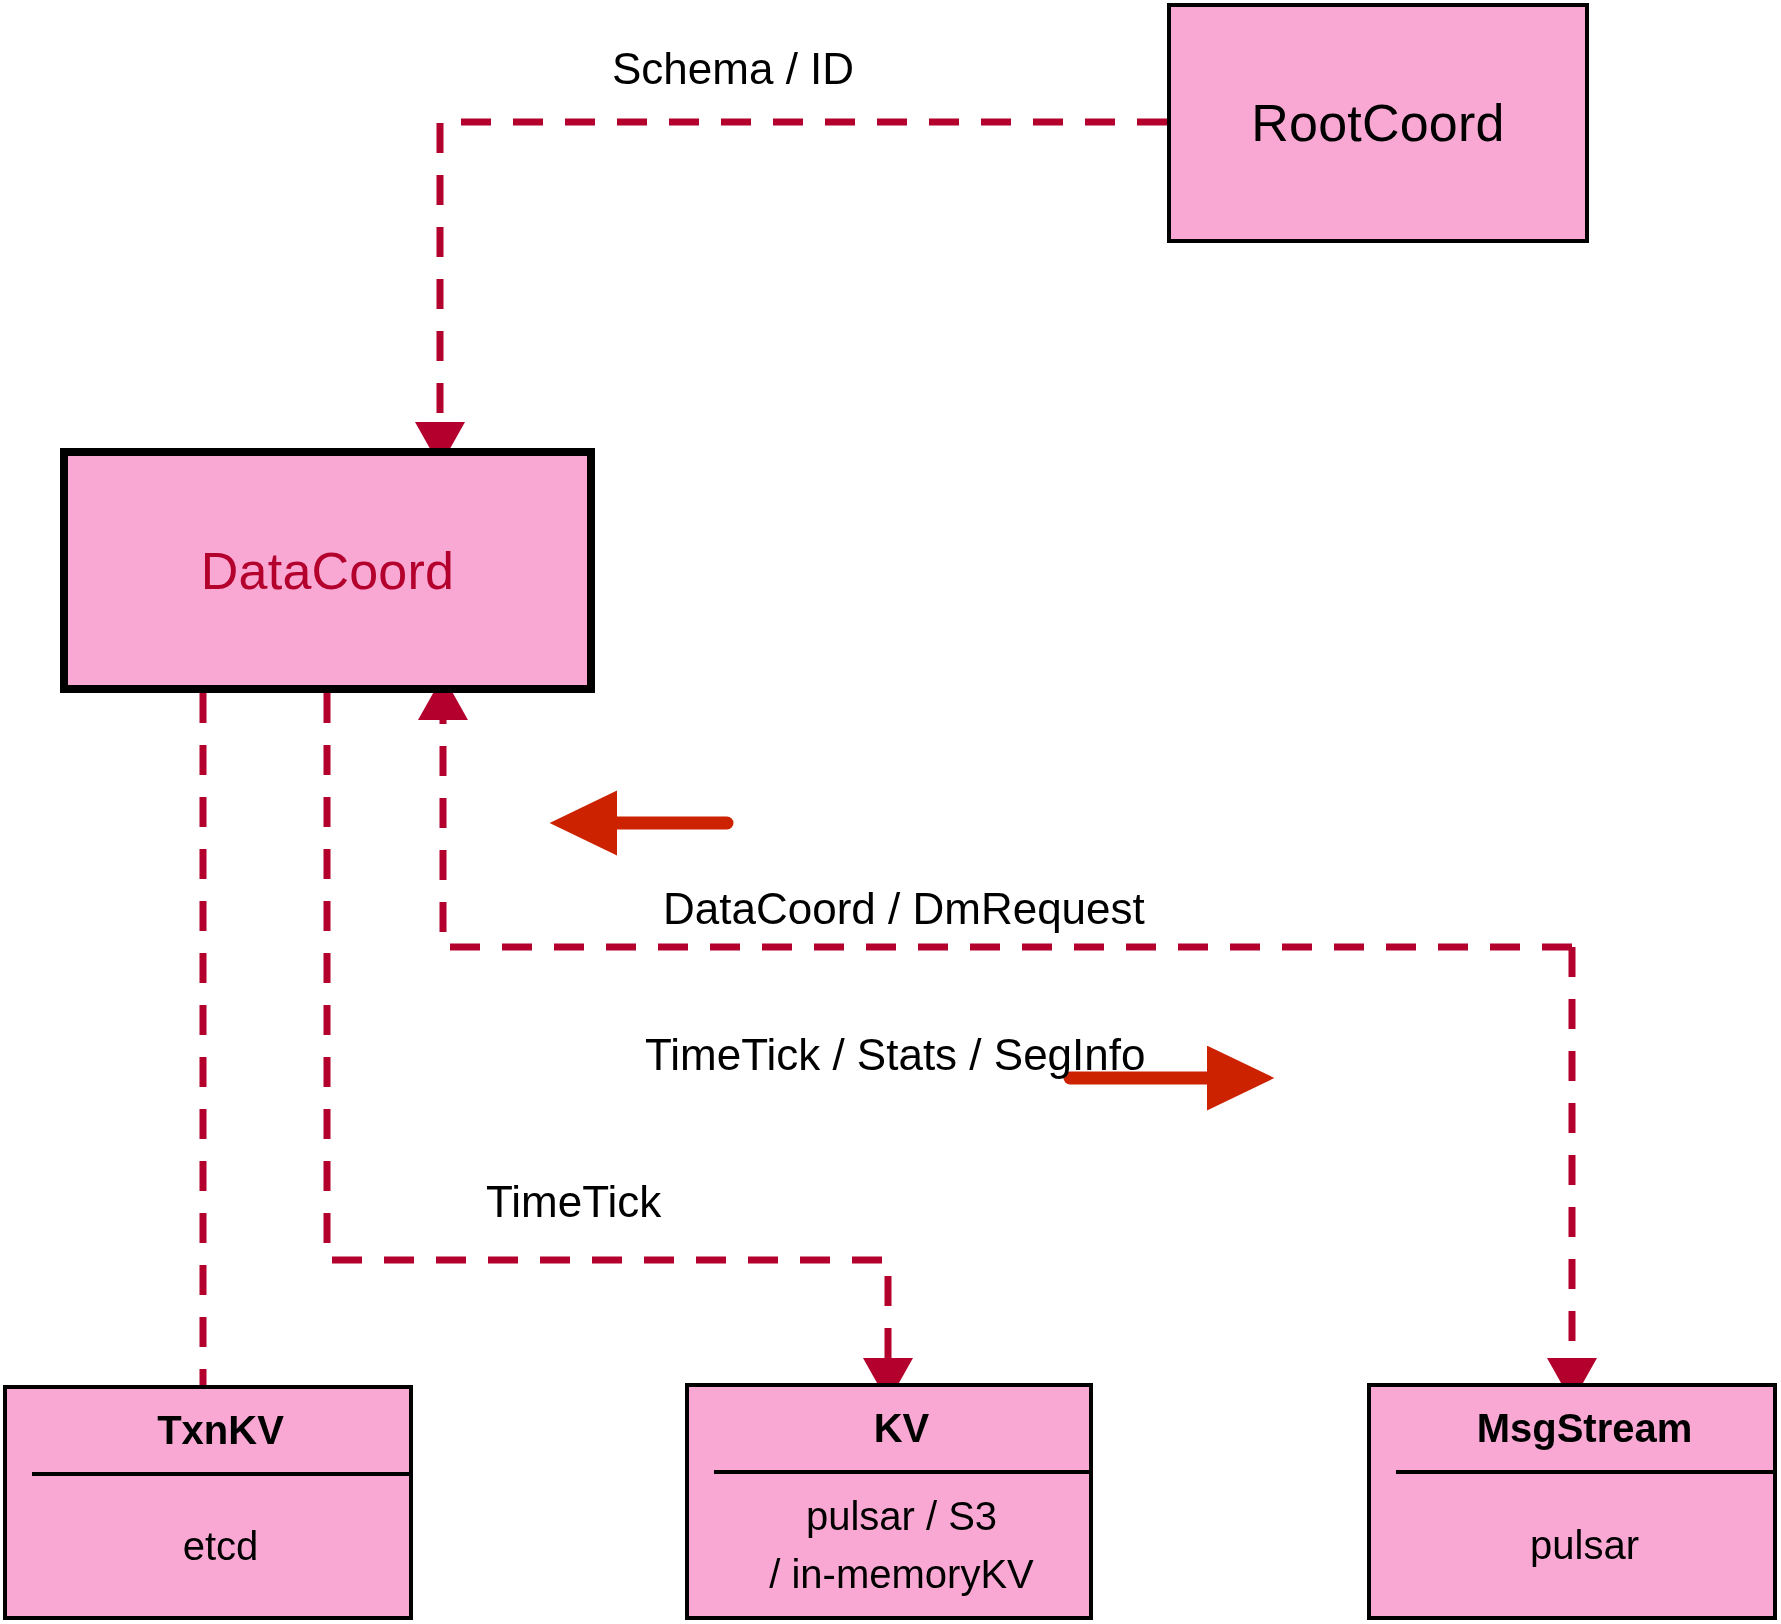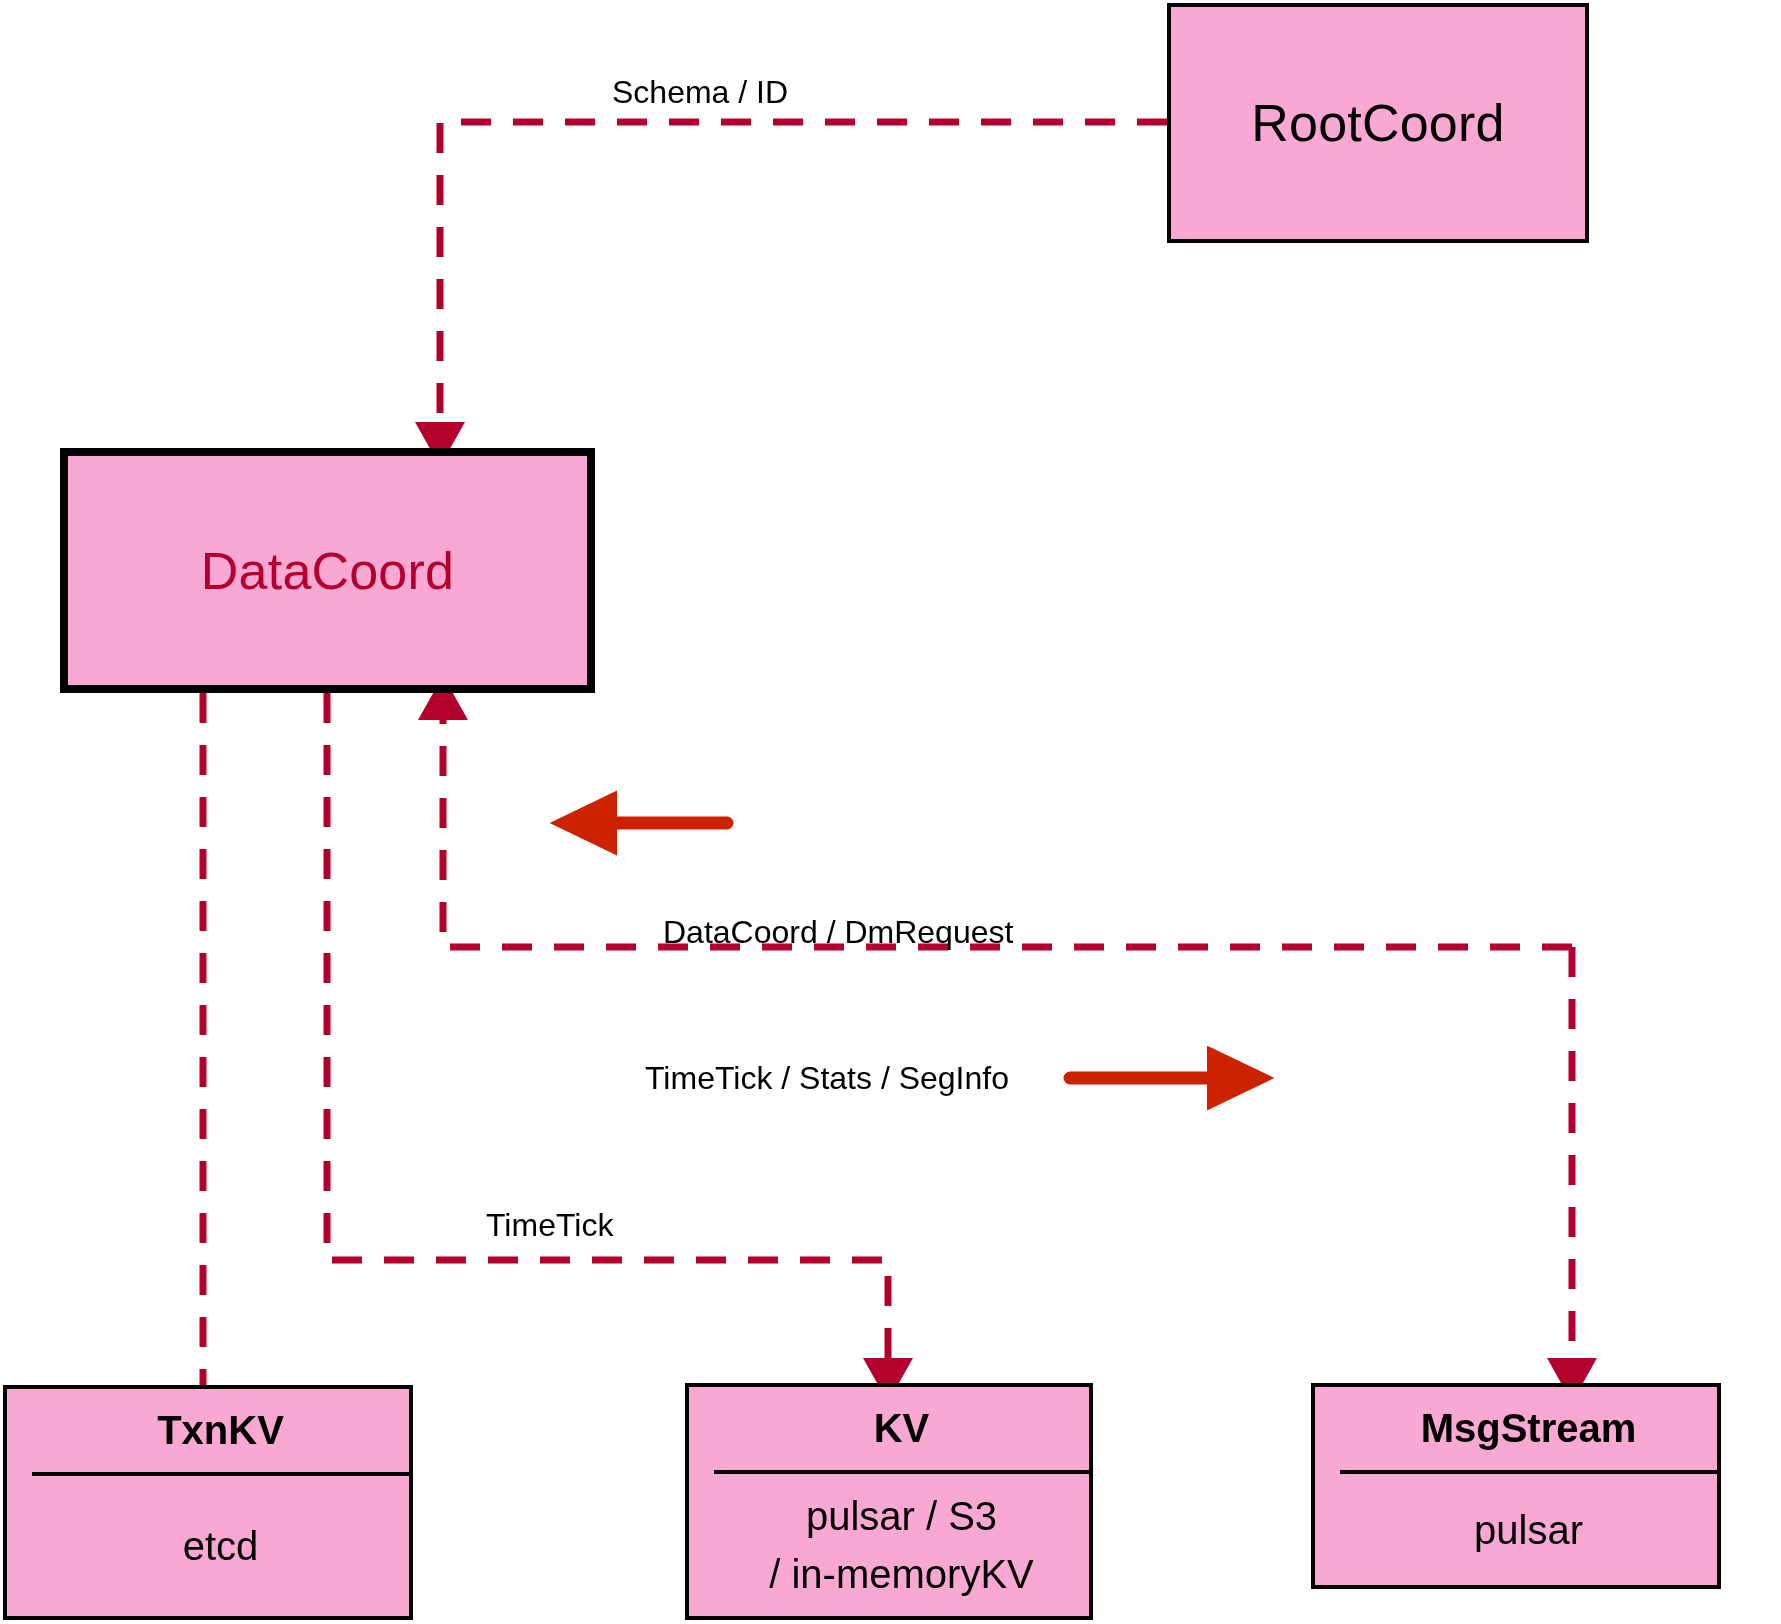--- a/index.html
+++ b/index.html
@@ -71,25 +71,24 @@
     display: flex;
     flex-direction: column;
     align-items: center;
     justify-content: center;
     font-size: 40px;
     color: #000000;
     line-height: 1.45;
   }
   .edge-label {
     position: absolute;
-    font-size: 32px;
+    font-size: 44px;
     color: #000000;
     white-space: nowrap;
     font-weight: 400;
-    margin-top: 30px;
   }
 </style>
 </head>
 <body>
 
 <div id="stage">
 
   <svg id="wires" viewBox="0 0 1781 1624" width="1781" height="1624" xmlns="http://www.w3.org/2000/svg">
     <defs>
       <marker id="dash-arrow" markerWidth="10" markerHeight="10" refX="1.2" refY="3.6" orient="auto" markerUnits="strokeWidth">
@@ -131,21 +130,21 @@
   </div>
 
   <div class="node node-split" style="left:685px; top:1383px; width:408px; height:237px;">
     <div class="split-head">KV</div>
     <div class="split-body">
       <div>pulsar / S3</div>
       <div>/ in-memoryKV</div>
     </div>
   </div>
 
-  <div class="node node-split" style="left:1311px; top:1383px; width:410px; height:206px;text-align:right;">
+  <div class="node node-split" style="left:1367px; top:1383px; width:410px; height:237px;text-align:right;">
     <div class="split-head">MsgStream</div>
     <div class="split-body">
       <div>pulsar</div>
     </div>
   </div>
 
   <div class="edge-label" style="left:612px; top:44px;">Schema / ID</div>
 
   <div class="edge-label" style="left:663px; top:884px;">DataCoord / DmRequest</div>
 

